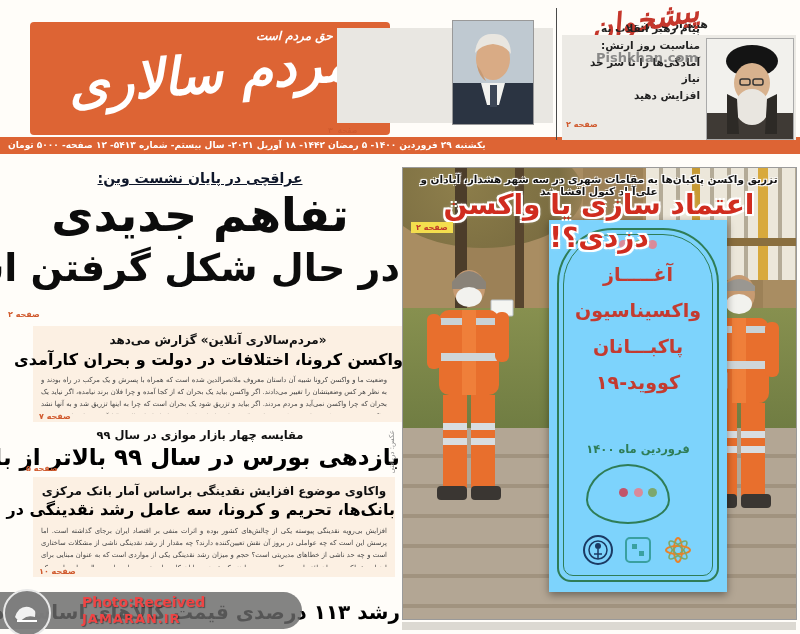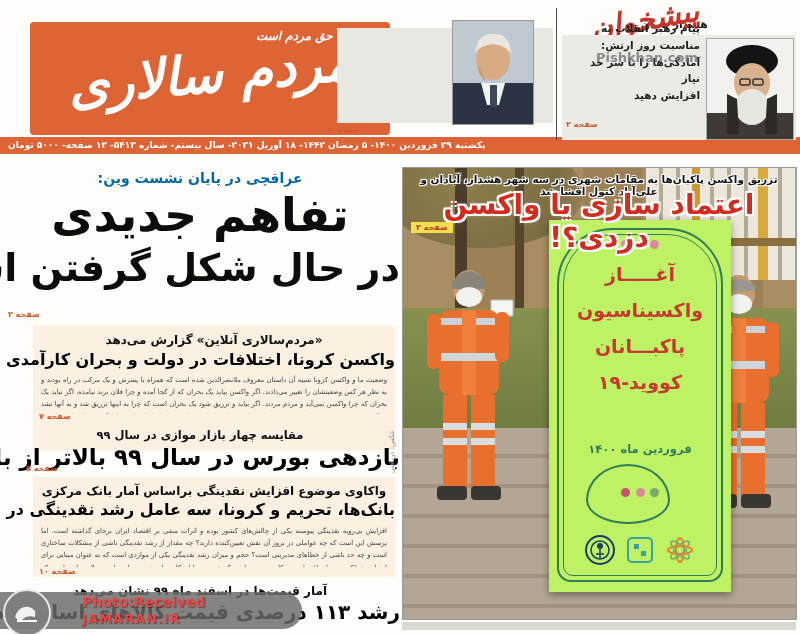--- a/index.html
+++ b/index.html
@@ -27,28 +27,28 @@
 
   
   #pishkhan-name{left:590px;top:2px;color:#c5372c;font-size:30px;font-weight:bold;font-style:italic;transform:rotate(-10deg);}
   #pishkhan-site{left:596px;top:50px;color:rgba(120,120,120,.85);font-size:13px;font-weight:bold;z-index:6;}
   #leader-box{left:562px;top:35px;width:234px;height:105px;background:#eceae5;}
   #leader-text{right:100px;top:20px;width:126px;text-align:right;font-size:10.5px;font-weight:bold;color:#222;line-height:1.6;}
   #leader-photo{left:706px;top:38px;width:86px;height:100px;border:1px solid #aaa;background:#f4f3f0;}
   #leader-pgref{left:566px;top:120px;}
 
   
-  #lead-kicker{left:0px;top:170px;width:400px;text-align:center;font-size:14px;font-weight:bold;color:#0369a1;}
+  #lead-kicker{left:0px;top:170px;width:400px;text-align:center;font-size:14px;font-weight:bold;color:#0f172a;text-decoration:underline;}
   #lead-h1{left:0px;top:188px;width:400px;text-align:center;font-size:46px;font-weight:bold;color:#0c0c0c;white-space:nowrap;}
   #lead-h2{left:0px;top:246px;width:400px;text-align:center;font-size:38px;font-weight:bold;color:#0c0c0c;white-space:nowrap;}
   #lead-pgref{left:8px;top:310px;}
 
   
   .cream{background:#fcf0e3;}
-  #vaccine-box{left:33px;top:326px;width:362px;height:124px;}
+  #vaccine-box{left:33px;top:326px;width:362px;height:96px;padding-left:8px;}
   .box-kicker{width:100%;text-align:center;font-size:12px;font-weight:bold;color:#111;}
   .box-title{width:100%;text-align:center;font-size:16px;font-weight:bold;color:#000;white-space:nowrap;}
   .box-body{font-size:6.8px;line-height:1.8;color:#444;text-align:justify;}
   #vaccine-kicker{left:0;top:7px;}
   #vaccine-title{left:0;top:24px;}
   #vaccine-body{left:8px;top:48px;width:346px;height:40px;overflow:hidden;}
   #vaccine-pgref{left:6px;top:86px;}
 
   #markets-kicker{left:0px;top:428px;width:400px;text-align:center;font-size:11.5px;font-weight:bold;color:#111;}
   #markets-title{left:0px;top:444px;width:400px;text-align:center;font-size:23px;font-weight:bold;color:#000;white-space:nowrap;}
@@ -78,22 +78,22 @@
   #photo-fence-beam{right:0;top:70px;width:150px;height:8px;background:#8a6f3f;}
   #photo-grass{left:0;top:140px;width:100%;height:125px;background:linear-gradient(#87904f,#6f7c42);}
   #photo-pavement{left:0;top:260px;width:100%;height:191px;
       background:repeating-linear-gradient(180deg,#b3a694 0 26px,#a1937f 26px 30px),#ab9e8b;}
 
   .worker{width:95px;height:250px;}
   #worker-left{left:18px;top:88px;}
   #worker-right{left:288px;top:96px;}
 
   
-  #banner{left:146px;top:52px;width:182px;height:372px;background:#bef264;
-      box-shadow:0 3px 8px rgba(0,0,0,.4);}
+  #banner{left:146px;top:52px;width:154px;height:372px;background:#7dd3fc;
+      box-shadow:0 3px 8px rgba(0,0,0,.4);padding-left:24px;}
   #banner-frame-outer{position:absolute;left:8px;top:8px;right:8px;bottom:10px;
       border:2px solid #2f7d57;border-radius:56px 56px 14px 14px;}
   #banner-frame-inner{position:absolute;left:4px;top:4px;right:4px;bottom:4px;
       border:1px solid #2f7d57;border-radius:50px 50px 10px 10px;}
   .banner-flower{width:9px;height:9px;border-radius:50%;display:inline-block;}
   #banner-ornament-top{left:0;top:14px;width:100%;text-align:center;}
   #banner-lines{left:0;top:36px;width:100%;text-align:center;color:#c43b30;
       font-weight:bold;font-size:19px;line-height:36px;}
   #banner-date{left:0;top:222px;width:100%;text-align:center;color:#2f7d57;font-size:11.5px;font-weight:bold;}
   #banner-dome{left:37px;top:244px;width:80px;height:56px;border:2px solid #2f7d57;
@@ -195,21 +195,20 @@
   <div id="markets-title" class="abs rtl" dir="rtl">بازدهی بورس در سال ۹۹ بالاتر از بازار مسکن</div>
   <div id="markets-pgref" class="abs pgref rtl" dir="rtl">صفحه ۵</div>
 
   <div id="liquidity-box" class="abs cream">
     <div id="liquidity-kicker" class="abs box-kicker rtl" dir="rtl">واکاوی موضوع افزایش نقدینگی براساس آمار بانک مرکزی</div>
     <div id="liquidity-title" class="abs box-title rtl" dir="rtl">بانک‌ها، تحریم و کرونا، سه عامل رشد نقدینگی در ایران</div>
     <div id="liquidity-body" class="abs box-body rtl" dir="rtl">افزایش بی‌رویه نقدینگی پیوسته یکی از چالش‌های کشور بوده و اثرات منفی بر اقتصاد ایران برجای گذاشته است. اما پرسش این است که چه عواملی در بروز آن نقش تعیین‌کننده دارند؟ چه مقدار از رشد نقدینگی ناشی از مشکلات ساختاری است و چه حد ناشی از خطاهای مدیریتی است؟ حجم و میزان رشد نقدینگی یکی از مواردی است که به عنوان مبنایی برای ارزیابی عملکرد مدیران اقتصادی به کار می‌رود. با نزدیک شدن به پایان کار دولت تدبیر و امید این سوال مطرح است که عملکرد این دولت در مدیریت نقدینگی چگونه بوده است. آنچه مسلم است موضوع مهم کمیت و کیفیت نقدینگی است و دولت‌ها باید سعی کنند رشد نقدینگی را کنترل و آن را به مسیر درست هدایت کنند.</div>
     <div id="liquidity-pgref" class="abs pgref rtl" dir="rtl">صفحه ۱۰</div>
   </div>
 
-  <div id="prices-kicker" class="abs rtl" dir="rtl">آمار قیمت‌ها در اسفند ماه ۹۹ نشان می‌دهد</div>
   <div id="prices-title" class="abs rtl" dir="rtl">رشد ۱۱۳ درصدی قیمت کالاهای اساسی در سال ۹۹</div>
 
   <div id="main-photo" class="abs">
     <div id="photo-wall" class="abs"></div>
     <div id="photo-foliage" class="abs"></div>
     <div id="photo-tree1" class="abs"></div>
     <div id="photo-tree2" class="abs"></div>
     <div id="photo-fence" class="abs"></div>
     <div id="photo-fence-post1" class="abs"></div>
     <div id="photo-fence-post2" class="abs"></div>

